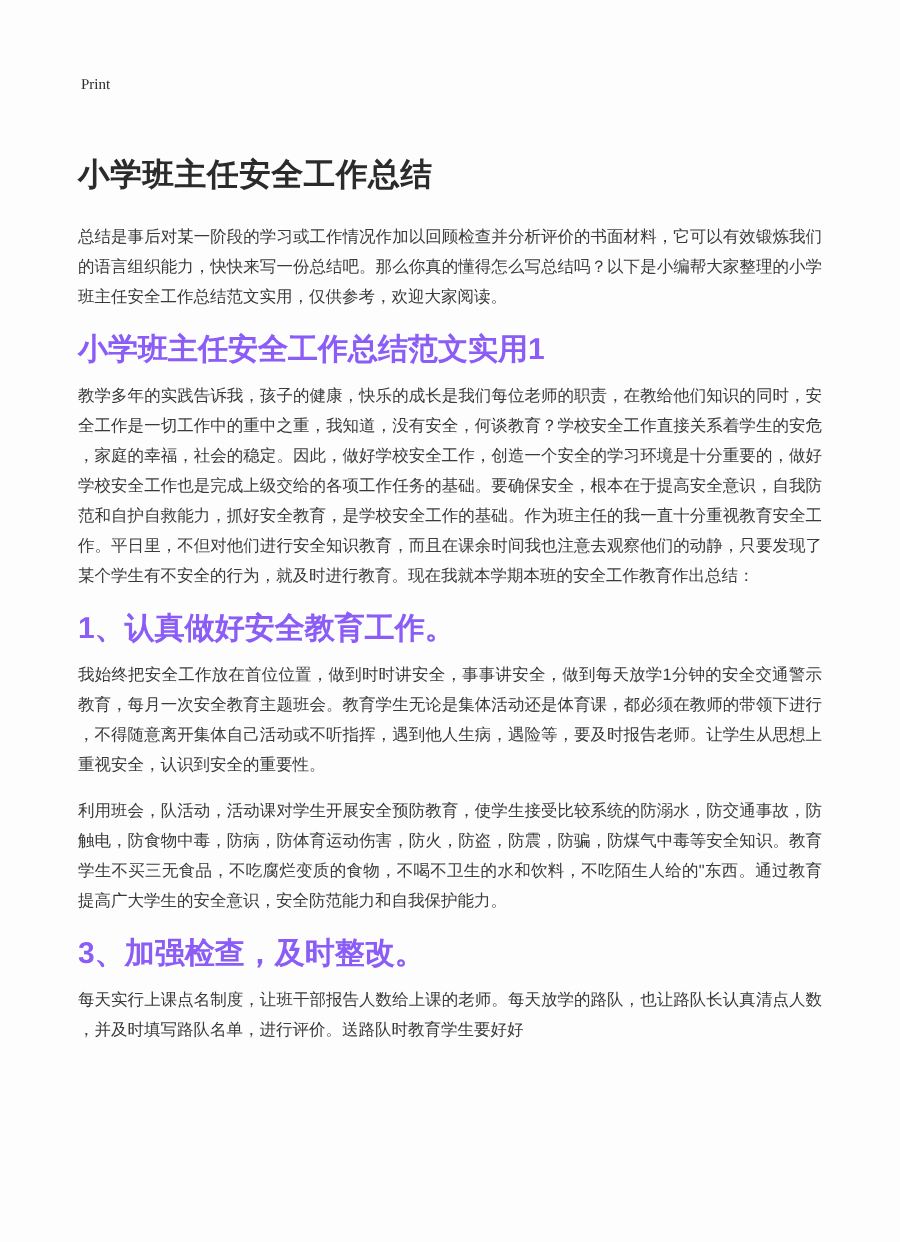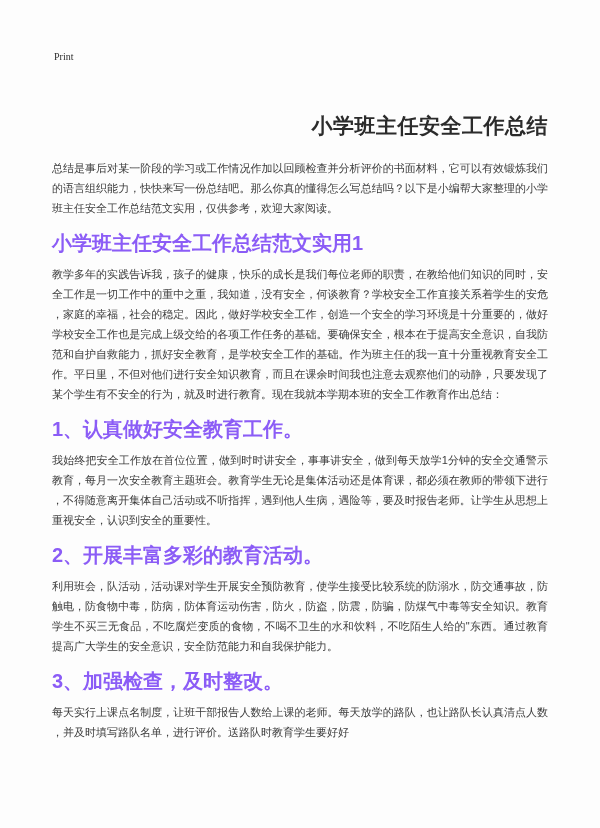--- a/index.html
+++ b/index.html
@@ -23,22 +23,22 @@
     font-family: "Liberation Serif", serif;
     font-size: 10px;
     color: #2d2d2d;
     margin: 0 0 28px 2px;
     display: inline-block;
   }
   .doc-title {
     font-size: 21px;
     font-weight: bold;
     color: #2b2b2b;
-    text-align: right;
-    margin: 22px 0 18px 0;
+    text-align: left;
+    margin: 12px 0 18px 0;
     letter-spacing: 0.5px;
   }
   .doc-subtitle {
     font-size: 15px;
     color: #3a3a3a;
     margin: 0 0 14px 0;
   }
   .para {
     font-size: 11px;
     line-height: 20px;
@@ -69,21 +69,20 @@
   <p class="para">总结是事后对某一阶段的学习或工作情况作加以回顾检查并分析评价的书面材料，它可以有效锻炼我们的语言组织能力，快快来写一份总结吧。那么你真的懂得怎么写总结吗？以下是小编帮大家整理的小学班主任安全工作总结范文实用，仅供参考，欢迎大家阅读。</p>
 
   <h2 class="sec-heading">小学班主任安全工作总结范文实用1</h2>
 
   <p class="para">教学多年的实践告诉我，孩子的健康，快乐的成长是我们每位老师的职责，在教给他们知识的同时，安全工作是一切工作中的重中之重，我知道，没有安全，何谈教育？学校安全工作直接关系着学生的安危，家庭的幸福，社会的稳定。因此，做好学校安全工作，创造一个安全的学习环境是十分重要的，做好学校安全工作也是完成上级交给的各项工作任务的基础。要确保安全，根本在于提高安全意识，自我防范和自护自救能力，抓好安全教育，是学校安全工作的基础。作为班主任的我一直十分重视教育安全工作。平日里，不但对他们进行安全知识教育，而且在课余时间我也注意去观察他们的动静，只要发现了某个学生有不安全的行为，就及时进行教育。现在我就本学期本班的安全工作教育作出总结：</p>
 
   <h2 class="sec-heading">1、认真做好安全教育工作。</h2>
 
   <p class="para">我始终把安全工作放在首位位置，做到时时讲安全，事事讲安全，做到每天放学1分钟的安全交通警示教育，每月一次安全教育主题班会。教育学生无论是集体活动还是体育课，都必须在教师的带领下进行，不得随意离开集体自己活动或不听指挥，遇到他人生病，遇险等，要及时报告老师。让学生从思想上重视安全，认识到安全的重要性。</p>
 
-  <h2 class="sec-heading">2、开展丰富多彩的教育活动。</h2>
 
   <p class="para">利用班会，队活动，活动课对学生开展安全预防教育，使学生接受比较系统的防溺水，防交通事故，防触电，防食物中毒，防病，防体育运动伤害，防火，防盗，防震，防骗，防煤气中毒等安全知识。教育学生不买三无食品，不吃腐烂变质的食物，不喝不卫生的水和饮料，不吃陌生人给的"东西。通过教育提高广大学生的安全意识，安全防范能力和自我保护能力。</p>
 
   <h2 class="sec-heading">3、加强检查，及时整改。</h2>
 
   <p class="para">每天实行上课点名制度，让班干部报告人数给上课的老师。每天放学的路队，也让路队长认真清点人数，并及时填写路队名单，进行评价。送路队时教育学生要好好</p>
 
 </div>
 
 </body></html>

